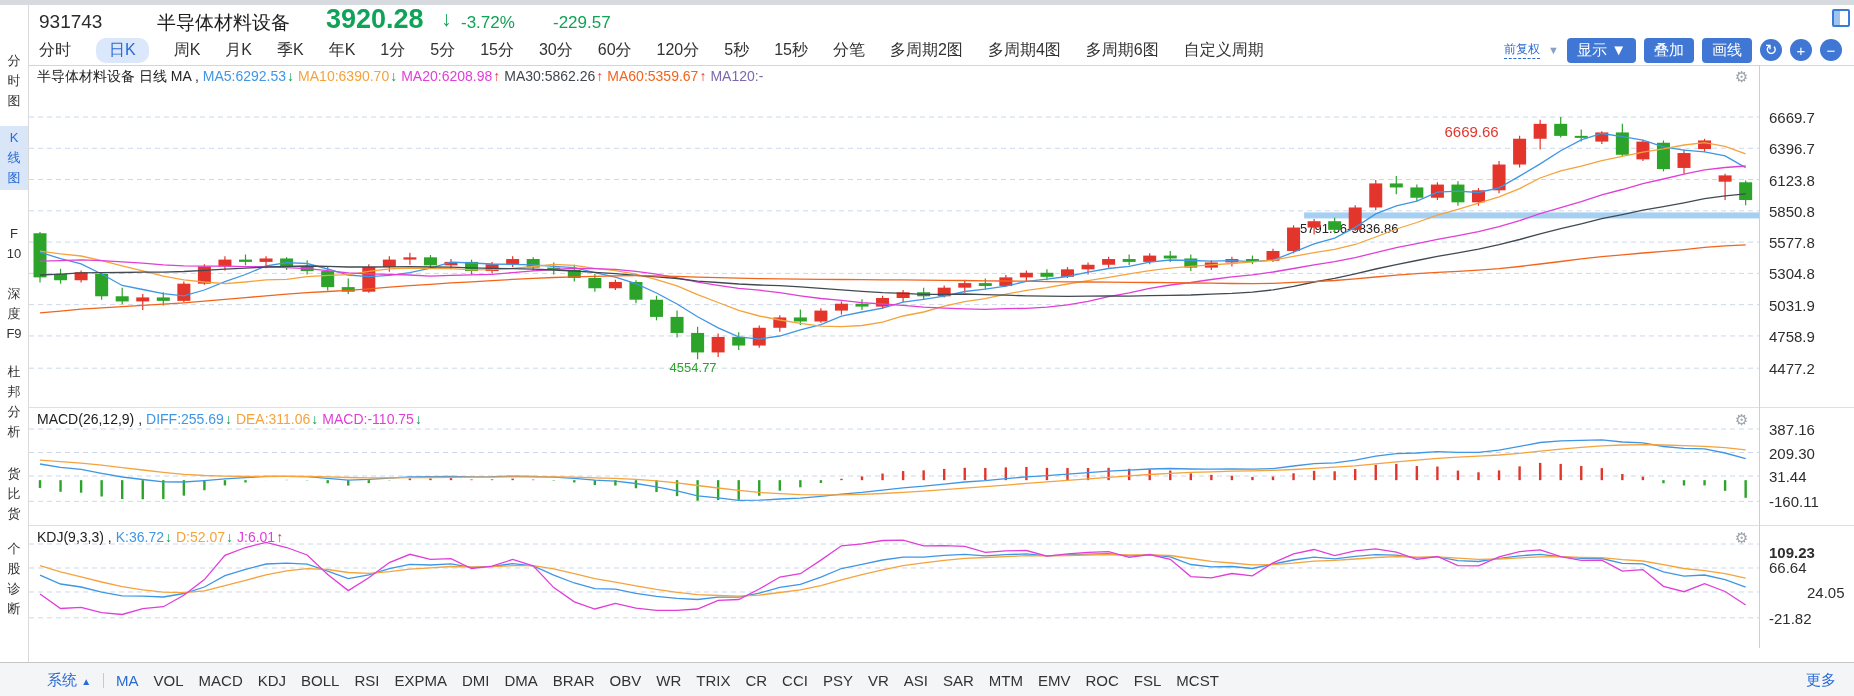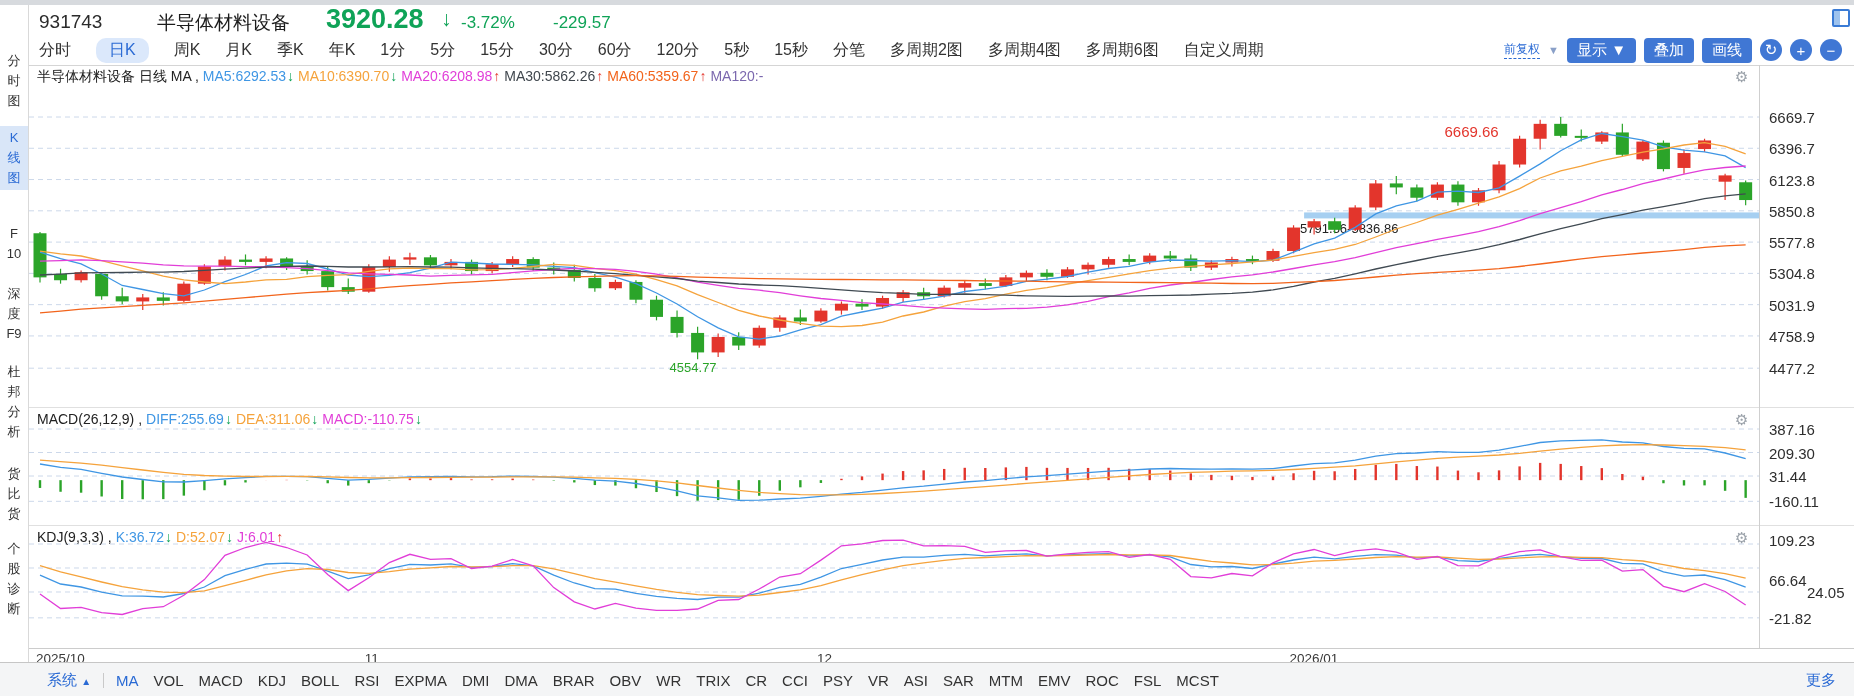--- a/index.html
+++ b/index.html
@@ -458,34 +458,28 @@
         <line x1="0" x2="1730" y1="41.999774597092305" y2="41.999774597092305" stroke="#ccd8ea" stroke-dasharray="5 4" stroke-width="1"></line>
         <line x1="0" x2="1730" y1="65.99954919418461" y2="65.99954919418461" stroke="#ccd8ea" stroke-dasharray="5 4" stroke-width="1"></line>
         <line x1="0" x2="1730" y1="91.84762763439649" y2="91.84762763439649" stroke="#ccd8ea" stroke-dasharray="5 4" stroke-width="1"></line>
         <polyline points="11,49.1 31.55,58.0 52.1,61.0 72.65,66.2 93.2,69.9 113.75,70.1 134.3,71.0 154.85,67.5 175.4,61.0 195.95000000000002,49.6 216.5,43.3 237.05,38.0 257.6,37.1 278.15000000000003,38.1 298.7,45.2 319.25,52.6 339.8,48.8 360.35,42.7 380.90000000000003,38.3 401.45,39.0 422,37.9 442.55,41.4 463.1,40.5 483.65000000000003,37.6 504.20000000000005,39.8 524.75,49.1 545.3000000000001,57.0 565.85,62.7 586.4,63.2 606.95,67.3 627.5,70.4 648.0500000000001,72.4 668.6,73.5 689.15,71.2 709.7,71.2 730.25,67.1 750.8000000000001,61.4 771.35,58.4 791.9,51.1 812.45,42.5 833,38.4 853.5500000000001,34.0 874.1,31.1 894.65,31.2 915.2,29.4 935.75,28.3 956.3000000000001,29.8 976.85,28.7 997.4000000000001,27.9 1017.95,29.9 1038.5,28.9 1059.05,28.2 1079.6000000000001,27.6 1100.15,29.8 1120.7,28.8 1141.25,30.8 1161.8,38.5 1182.3500000000001,40.8 1202.9,40.5 1223.45,42.5 1244,38.0 1264.55,34.0 1285.1000000000001,31.2 1305.65,32.8 1326.2,30.3 1346.75,28.6 1367.3,29.2 1387.8500000000001,31.8 1408.4,30.8 1428.95,34.7 1449.5,35.5 1470.05,32.3 1490.6000000000001,29.8 1511.15,28.4 1531.7,30.7 1552.25,32.3 1572.8,32.5 1593.3500000000001,37.4 1613.9,37.9 1634.45,45.8 1655,50.2 1675.55,49.0 1696.1000000000001,53.6 1716.65,61.1 " fill="none" stroke="#3f96e4" stroke-width="1.3"></polyline>
         <polyline points="11,39.7 31.55,45.8 52.1,50.9 72.65,56.0 93.2,60.7 113.75,63.8 134.3,66.2 154.85,66.7 175.4,64.8 195.95000000000002,59.7 216.5,54.3 237.05,48.8 257.6,44.9 278.15000000000003,42.7 298.7,43.5 319.25,46.5 339.8,47.3 360.35,45.7 380.90000000000003,43.2 401.45,41.8 422,40.5 442.55,40.8 463.1,40.7 483.65000000000003,39.7 504.20000000000005,39.7 524.75,42.8 545.3000000000001,47.6 565.85,52.6 586.4,56.1 606.95,59.9 627.5,63.4 648.0500000000001,66.4 668.6,68.7 689.15,69.5 709.7,70.1 730.25,69.1 750.8000000000001,66.5 771.35,63.8 791.9,59.6 812.45,53.9 833,48.7 853.5500000000001,43.8 874.1,39.6 894.65,36.8 915.2,34.4 935.75,32.3 956.3000000000001,31.5 976.85,30.6 997.4000000000001,29.7 1017.95,29.8 1038.5,29.5 1059.05,29.0 1079.6000000000001,28.5 1100.15,28.9 1120.7,28.9 1141.25,29.5 1161.8,32.5 1182.3500000000001,35.3 1202.9,37.0 1223.45,38.9 1244,38.6 1264.55,37.1 1285.1000000000001,35.1 1305.65,34.3 1326.2,33.0 1346.75,31.5 1367.3,30.7 1387.8500000000001,31.1 1408.4,31.0 1428.95,32.2 1449.5,33.3 1470.05,33.0 1490.6000000000001,31.9 1511.15,30.8 1531.7,30.7 1552.25,31.3 1572.8,31.7 1593.3500000000001,33.6 1613.9,35.0 1634.45,38.6 1655,42.5 1675.55,44.7 1696.1000000000001,47.6 1716.65,52.1 " fill="none" stroke="#f5a33c" stroke-width="1.3"></polyline>
         <polyline points="11,68.0 31.55,82.5 52.1,81.3 72.65,86.7 93.2,88.5 113.75,82.7 134.3,80.7 154.85,69.3 175.4,53.6 195.95000000000002,29.4 216.5,21.5 237.05,16.3 257.6,21.5 278.15000000000003,29.0 298.7,48.5 319.25,64.6 339.8,51.8 360.35,36.6 380.90000000000003,28.3 401.45,33.3 422,32.7 442.55,42.5 463.1,40.1 483.65000000000003,33.5 504.20000000000005,39.9 524.75,61.6 545.3000000000001,75.9 565.85,83.0 586.4,77.3 606.95,82.1 627.5,84.4 648.0500000000001,84.4 668.6,83.0 689.15,74.4 709.7,73.5 730.25,63.0 750.8000000000001,51.0 771.35,47.7 791.9,34.1 812.45,19.8 833,17.8 853.5500000000001,14.5 874.1,14.2 894.65,19.9 915.2,19.6 935.75,20.3 956.3000000000001,26.4 976.85,24.9 997.4000000000001,24.5 1017.95,30.2 1038.5,27.8 1059.05,26.4 1079.6000000000001,25.6 1100.15,31.4 1120.7,28.5 1141.25,33.3 1161.8,50.6 1182.3500000000001,51.8 1202.9,47.5 1223.45,49.9 1244,36.9 1264.55,27.9 1285.1000000000001,23.5 1305.65,29.7 1326.2,24.8 1346.75,22.8 1367.3,26.1 1387.8500000000001,33.3 1408.4,30.5 1428.95,39.6 1449.5,39.8 1470.05,30.9 1490.6000000000001,25.6 1511.15,23.8 1531.7,30.6 1552.25,34.4 1572.8,34.2 1593.3500000000001,45.1 1613.9,43.6 1634.45,60.3 1655,65.7 1675.55,57.7 1696.1000000000001,65.5 1716.65,79.0 " fill="none" stroke="#e13ed8" stroke-width="1.3"></polyline>
       </svg>
     <div class="inforow" id="kdj-row"><span style="color: rgb(34, 34, 34);">KDJ(9,3,3) ,</span><span style="color: rgb(63, 150, 228);">K:36.72</span><span style="color: rgb(15, 163, 87); margin-left: -3px;">↓</span><span style="color: rgb(245, 163, 60);">D:52.07</span><span style="color: rgb(15, 163, 87); margin-left: -3px;">↓</span><span style="color: rgb(225, 62, 216);">J:6.01</span><span style="color: rgb(227, 53, 44); margin-left: -3px;">↑</span></div>
     <span class="gear">⚙</span>
     <div id="j-axis">
-        <div class="ytick" style="top: 14px;">109.23</div>
-        <div class="ytick" style="top: 54px; text-align: right;">66.64</div>
+        <div class="ytick" style="top: 26px; font-weight: bold;">109.23</div>
+        <div class="ytick" style="top: 41px; text-align: right;">66.64</div>
         <div class="ytick" style="top: 65.9995px; margin-left: 38px;">24.05</div>
         <div class="ytick" style="top: 91.8476px;">-21.82</div>
       </div>
   </section>
 
   <div class="vdiv"></div>
-  <div class="timeline" id="timeline">
-      <span class="tl-label" style="left: 7px;">2025/10</span>
-      <span class="tl-label" style="left: 335.8px;">11</span>
-      <span class="tl-label" style="left: 787.9px;">12</span>
-      <span class="tl-label" style="left: 1260.55px;">2026/01</span>
-    </div>
 </div>
 
 <div class="bottombar">
   <span class="sysbtn"><span>系统</span> <span class="up">▲</span></span>
   <span class="bb-div"></span>
   <div class="ind" id="indics">
       <span class="active">MA</span>
       <span>VOL</span>
       <span>MACD</span>
       <span>KDJ</span>

